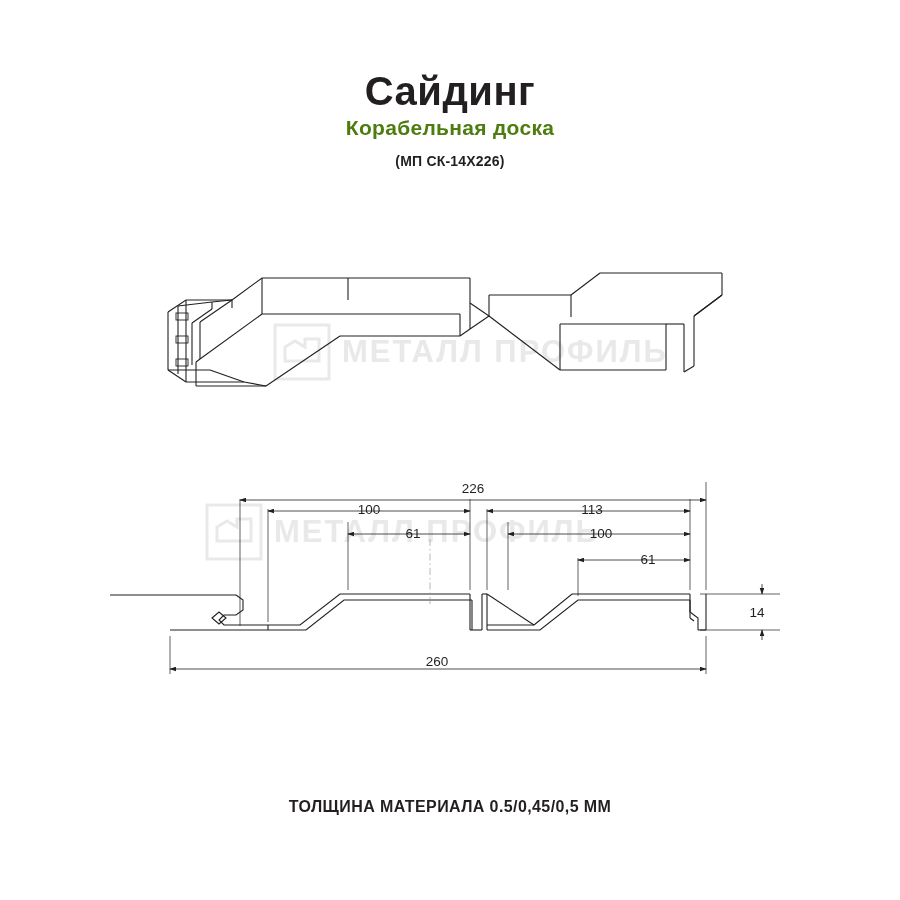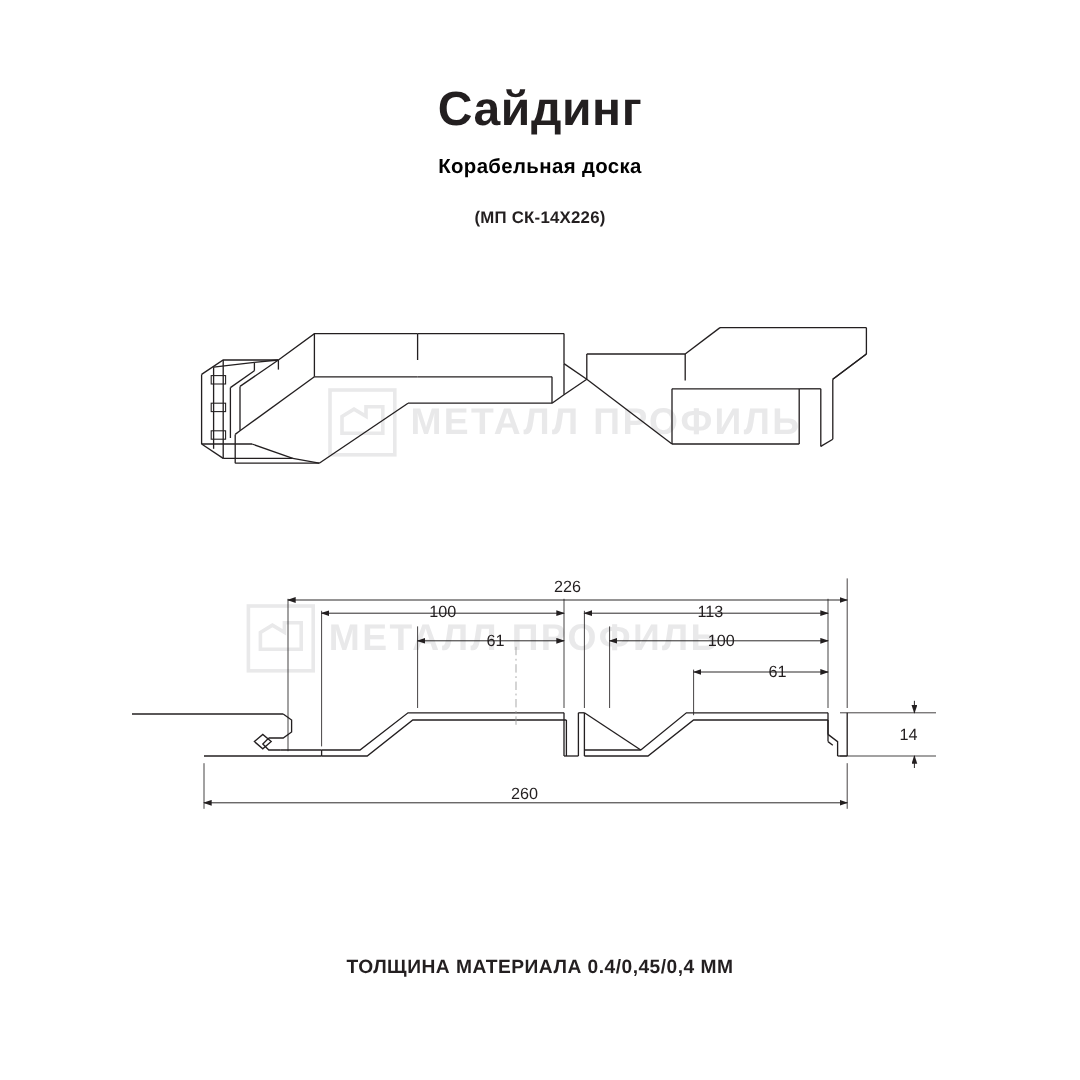--- a/index.html
+++ b/index.html
@@ -32,28 +32,28 @@
     text-align: center;
   }
   .title-main {
     font-size: 40px;
     font-weight: bold;
     letter-spacing: 0.5px;
     line-height: 1.05;
     color: #231f20;
   }
   .title-sub {
-    margin-top: 17px;
-    font-size: 17px;
+    margin-top: 4px;
+    font-size: 21px;
     font-weight: bold;
     letter-spacing: 0.3px;
-    color: #000000;
+    color: #4d7c0f;
   }
   .title-code {
-    margin-top: 24px;
+    margin-top: 13px;
     font-size: 14px;
     font-weight: bold;
     letter-spacing: 0.2px;
     color: #231f20;
   }
 
   
   .footer {
     position: absolute;
     left: 0;
@@ -297,15 +297,15 @@
         <text class="dim-text" x="413" y="524">61</text>
         <text class="dim-text" x="592" y="500">113</text>
         <text class="dim-text" x="601" y="524">100</text>
         <text class="dim-text" x="648" y="550">61</text>
         <text class="dim-text" x="757" y="603" text-anchor="start">14</text>
         <text class="dim-text" x="437" y="652">260</text>
       </g>
     </svg>
   </div>
 
-  <div class="footer">ТОЛЩИНА МАТЕРИАЛА 0.4/0,45/0,4 ММ</div>
+  <div class="footer">ТОЛЩИНА МАТЕРИАЛА 0.5/0,45/0,5 ММ</div>
 
 </div>
 
 </body></html>

